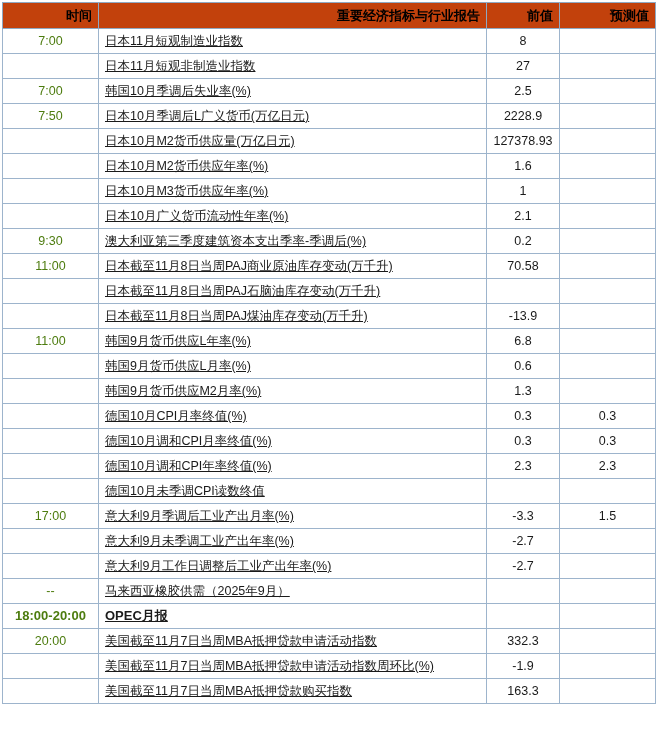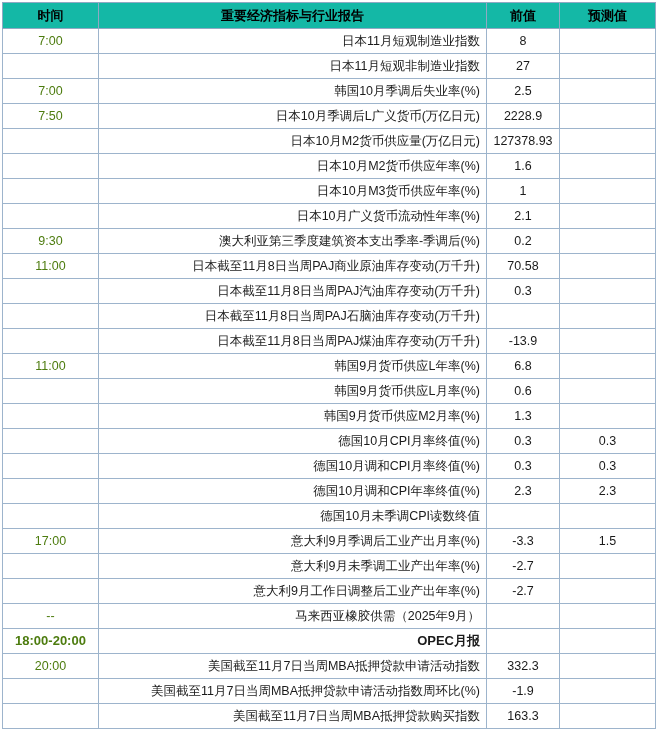--- a/index.html
+++ b/index.html
@@ -34,37 +34,38 @@
   table.econ-calendar td {
     border: 1px solid #9db4cc;
     padding: 0 6px;
     height: 24px;
     line-height: 24px;
     vertical-align: middle;
     white-space: nowrap;
     overflow: hidden;
   }
   table.econ-calendar thead th {
-    background: #14b8a6;
+    background: #c2410c;
     font-weight: bold;
-    text-align: center;
+    text-align: right;
     font-size: 13px;
     height: 25px;
     line-height: 25px;
     color: #000000;
     border-color: #8fa9c3;
   }
   td.time-cell {
     text-align: center;
     font-size: 12.5px;
     color: #4d7c0f;
   }
   td.event-cell {
-    text-align: right;
-    font-size: 12.5px;
+    text-align: left;
+    font-size: 12.5px;
+    text-decoration: underline;
   }
   td.prev-cell,
   td.fore-cell {
     text-align: center;
     font-size: 12.5px;
   }
   tr.highlight-row td.time-cell,
   tr.highlight-row td.event-cell {
     font-weight: bold;
     font-size: 13px;
@@ -154,26 +155,20 @@
           <td class="fore-cell"></td>
         </tr>
         <tr>
           <td class="time-cell">11:00</td>
           <td class="event-cell">日本截至11月8日当周PAJ商业原油库存变动(万千升)</td>
           <td class="prev-cell">70.58</td>
           <td class="fore-cell"></td>
         </tr>
         <tr>
           <td class="time-cell"></td>
-          <td class="event-cell">日本截至11月8日当周PAJ汽油库存变动(万千升)</td>
-          <td class="prev-cell">0.3</td>
-          <td class="fore-cell"></td>
-        </tr>
-        <tr>
-          <td class="time-cell"></td>
           <td class="event-cell">日本截至11月8日当周PAJ石脑油库存变动(万千升)</td>
           <td class="prev-cell"></td>
           <td class="fore-cell"></td>
         </tr>
         <tr>
           <td class="time-cell"></td>
           <td class="event-cell">日本截至11月8日当周PAJ煤油库存变动(万千升)</td>
           <td class="prev-cell">-13.9</td>
           <td class="fore-cell"></td>
         </tr>

